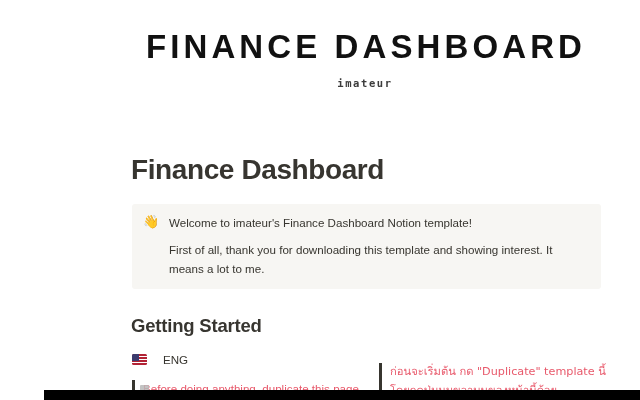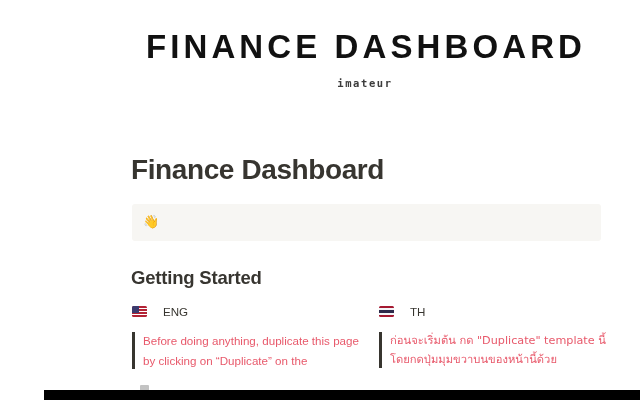--- a/index.html
+++ b/index.html
@@ -230,41 +230,41 @@
     <div class="cover-title">FINANCE DASHBOARD</div>
     <div class="cover-subtitle">imateur</div>
   </div>
 
   <div class="doc">
 
     <h1 class="page-title">Finance Dashboard</h1>
 
     <div class="callout">
       <span class="callout-emoji">👋</span>
+      <div class="callout-body">
+        <div class="callout-line">Welcome to imateur's Finance Dashboard Notion template!</div>
+        <div class="callout-line">First of all, thank you for downloading this template and showing interest. It means a lot to me.</div>
+      </div>
     </div>
 
     <h2 class="section-title">Getting Started</h2>
 
     <div class="columns">
 
       <div class="column">
         <div class="lang-row">
           <span class="flag-fallback flag-us"></span>
           <span>ENG</span>
         </div>
         <div class="quote">
           <div class="quote-text">Before doing anything, duplicate this page by clicking on “Duplicate” on the</div>
         </div>
       </div>
 
       <div class="column">
-        <div class="lang-row">
-          <span class="flag-fallback flag-th"></span>
-          <span>TH</span>
-        </div>
         <div class="quote">
           <div class="quote-text th">ก่อนจะเริ่มต้น กด "Duplicate" template นี้ โดยกดปุ่มมุมขวาบนของหน้านี้ด้วย</div>
         </div>
       </div>
 
     </div>
   </div>
 
   <div class="artifact"></div>
   <div class="letterbox"></div>

